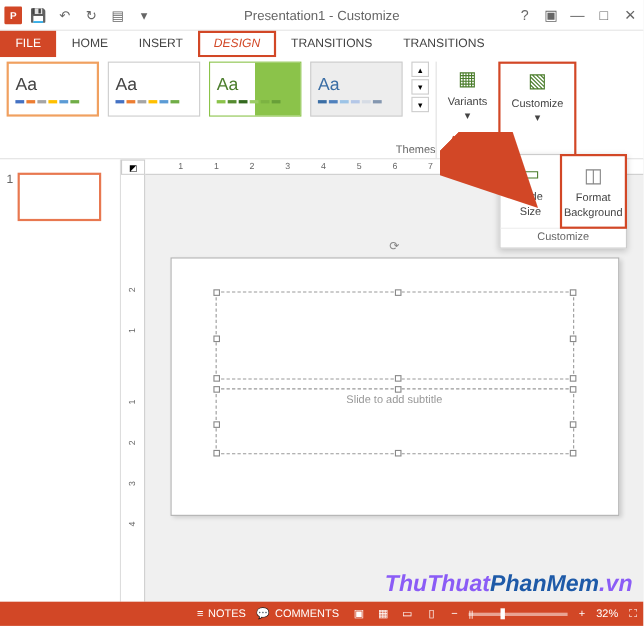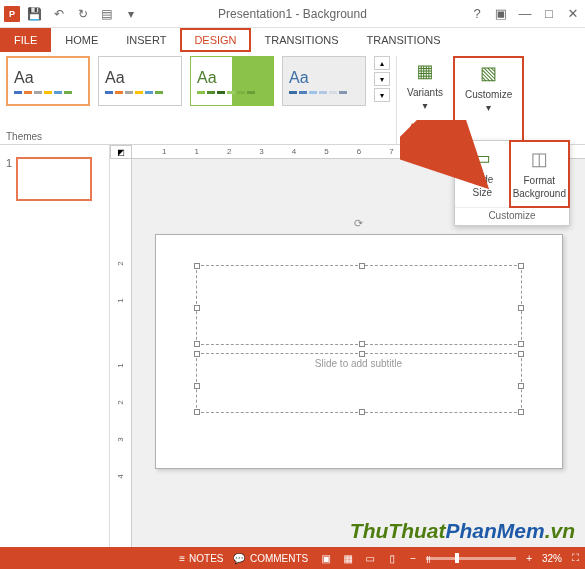--- a/index.html
+++ b/index.html
@@ -9,36 +9,36 @@
 .titlebar-left { display: flex; align-items: center; gap: 6px; padding: 0 4px; }
 .app-icon { width: 16px; height: 16px; background: #d24726; display: flex; align-items: center; justify-content: center; color: #fff; font-size: 9px; font-weight: bold; border-radius: 1px; }
 .qat-btn { width: 18px; height: 18px; display: flex; align-items: center; justify-content: center; color: #666; font-size: 12px; cursor: pointer; }
 .title-text { position: absolute; left: 50%; transform: translateX(-50%); font-size: 12px; color: #666; }
 .titlebar-right { margin-left: auto; display: flex; }
 .win-btn { width: 24px; height: 20px; display: flex; align-items: center; justify-content: center; color: #666; font-size: 13px; cursor: pointer; }
 
 .tabs { height: 24px; display: flex; align-items: stretch; background: #fff; }
 .tab { padding: 0 14px; font-size: 11px; display: flex; align-items: center; color: #444; cursor: pointer; }
 .tab.file { background: #d24726; color: #fff; font-size: 11px; }
-.tab.active { color: #d24726; }
+.tab.active { color: #d24726; font-style: italic; }
 .tab.highlighted { border: 2px solid #d24726; padding: 0 12px; color: #d24726; }
 
 .ribbon { height: 93px; background: #fff; border-bottom: 1px solid #d6d6d6; display: flex; padding: 4px 6px 0; position: relative; }
 .themes-group { flex: 0 0 390px; display: flex; flex-direction: column; }
 .themes-row { display: flex; gap: 8px; align-items: flex-start; }
 .theme-thumb { width: 84px; height: 50px; border: 1px solid #ccc; background: #fff; display: flex; flex-direction: column; justify-content: center; padding: 6px; cursor: pointer; position: relative; }
 .theme-thumb.sel { border: 2px solid #f0a060; }
 .theme-thumb .aa { font-size: 16px; color: #444; }
 .theme-thumb .bars { display: flex; gap: 2px; margin-top: 4px; }
 .theme-thumb .bars span { width: 8px; height: 3px; }
 .theme-thumb.green { background: linear-gradient(90deg, #fff 50%, #8bc34a 50%); border-color: #8bc34a; }
 .theme-thumb.green .aa { color: #4b7d2c; }
 .theme-more { width: 16px; display: flex; flex-direction: column; gap: 2px; }
 .theme-more span { height: 14px; border: 1px solid #ccc; font-size: 8px; display: flex; align-items: center; justify-content: center; cursor: pointer; }
-.group-label { text-align: left; font-size: 10px; color: #666; margin-top: auto; padding-bottom: 2px; }
+.group-label { text-align: right; font-size: 10px; color: #666; margin-top: auto; padding-bottom: 2px; }
 
 .ribbon-group { display: flex; flex-direction: column; border-left: 1px solid #e0e0e0; padding: 0 4px; }
 .ribbon-btn { display: flex; flex-direction: column; align-items: center; padding: 4px 6px; cursor: pointer; font-size: 10px; color: #444; text-align: center; line-height: 1.3; }
 .ribbon-btn .icon { width: 28px; height: 24px; margin-bottom: 2px; display: flex; align-items: center; justify-content: center; font-size: 18px; color: #4b7d2c; }
 .customize-box { border: 2px solid #d24726; }
 
 .dropdown-panel { position: absolute; top: 140px; left: 454px; width: 116px; background: #fff; border: 1px solid #ccc; box-shadow: 0 2px 6px rgba(0,0,0,0.2); z-index: 50; }
 .dropdown-row { display: flex; }
 .dd-btn { flex: 1; display: flex; flex-direction: column; align-items: center; padding: 6px 2px; font-size: 10px; color: #444; cursor: pointer; text-align: center; line-height: 1.3; }
 .dd-btn .icon { width: 28px; height: 24px; margin-bottom: 2px; display: flex; align-items: center; justify-content: center; font-size: 18px; }
@@ -60,21 +60,21 @@
 .ruler-v span { transform: rotate(-90deg); }
 .canvas-area { position: absolute; top: 14px; left: 22px; right: 0; bottom: 0; display: flex; align-items: flex-start; justify-content: center; padding-top: 75px; overflow: hidden; }
 .slide { width: 408px; height: 235px; background: #fff; border: 1px solid #b0b0b0; box-shadow: 2px 2px 4px rgba(0,0,0,0.15); position: relative; }
 .placeholder { position: absolute; border: 1px dashed #999; }
 .ph-title { top: 30px; left: 40px; right: 40px; height: 80px; }
 .ph-sub { top: 118px; left: 40px; right: 40px; height: 60px; font-size: 10px; color: #999; display: flex; align-items: flex-start; justify-content: center; padding-top: 4px; }
 .handle { position: absolute; width: 6px; height: 6px; background: #fff; border: 1px solid #888; }
 .rot { position: absolute; top: -18px; left: 50%; transform: translateX(-50%); font-size: 11px; color: #888; }
 
 .watermark { position: absolute; right: 10px; bottom: 26px; font-size: 21px; font-weight: bold; font-style: italic; }
-.watermark .r { color: #4d7c0f; }
+.watermark .r { color: #8b5cf6; }
 .watermark .b { color: #1e5aa8; }
 
 .statusbar { position: absolute; bottom: 0; left: 0; right: 0; height: 22px; background: #d24726; color: #fff; display: flex; align-items: center; font-size: 10px; padding: 0 6px; gap: 10px; }
 .statusbar .spacer { flex: 1; }
 .sb-btn { display: flex; align-items: center; gap: 4px; cursor: pointer; }
 .view-btns { display: flex; gap: 6px; }
 .view-btn { width: 16px; height: 14px; display: flex; align-items: center; justify-content: center; cursor: pointer; }
 .zoom-slider { width: 90px; height: 3px; background: rgba(255,255,255,0.5); position: relative; display: flex; align-items: center; }
 .zoom-slider::before, .zoom-slider::after { content: "|"; font-size: 8px; }
 .zoom-slider .thumb { position: absolute; left: 32%; width: 4px; height: 10px; background: #fff; }
@@ -86,21 +86,21 @@
   <div class="titlebar-left">
     <div class="app-icon">
         <span>P</span>
       </div>
     <div class="qat-btn">💾</div>
     <div class="qat-btn">↶</div>
     <div class="qat-btn">↻</div>
     <div class="qat-btn">▤</div>
     <div class="qat-btn">▾</div>
   </div>
-  <div class="title-text">Presentation1 - Background</div>
+  <div class="title-text">Presentation1 - Customize</div>
   <div class="titlebar-right">
     <div class="win-btn">?</div>
     <div class="win-btn">▣</div>
     <div class="win-btn">—</div>
     <div class="win-btn">□</div>
     <div class="win-btn">✕</div>
   </div>
 </div>
 
 <div class="tabs">

